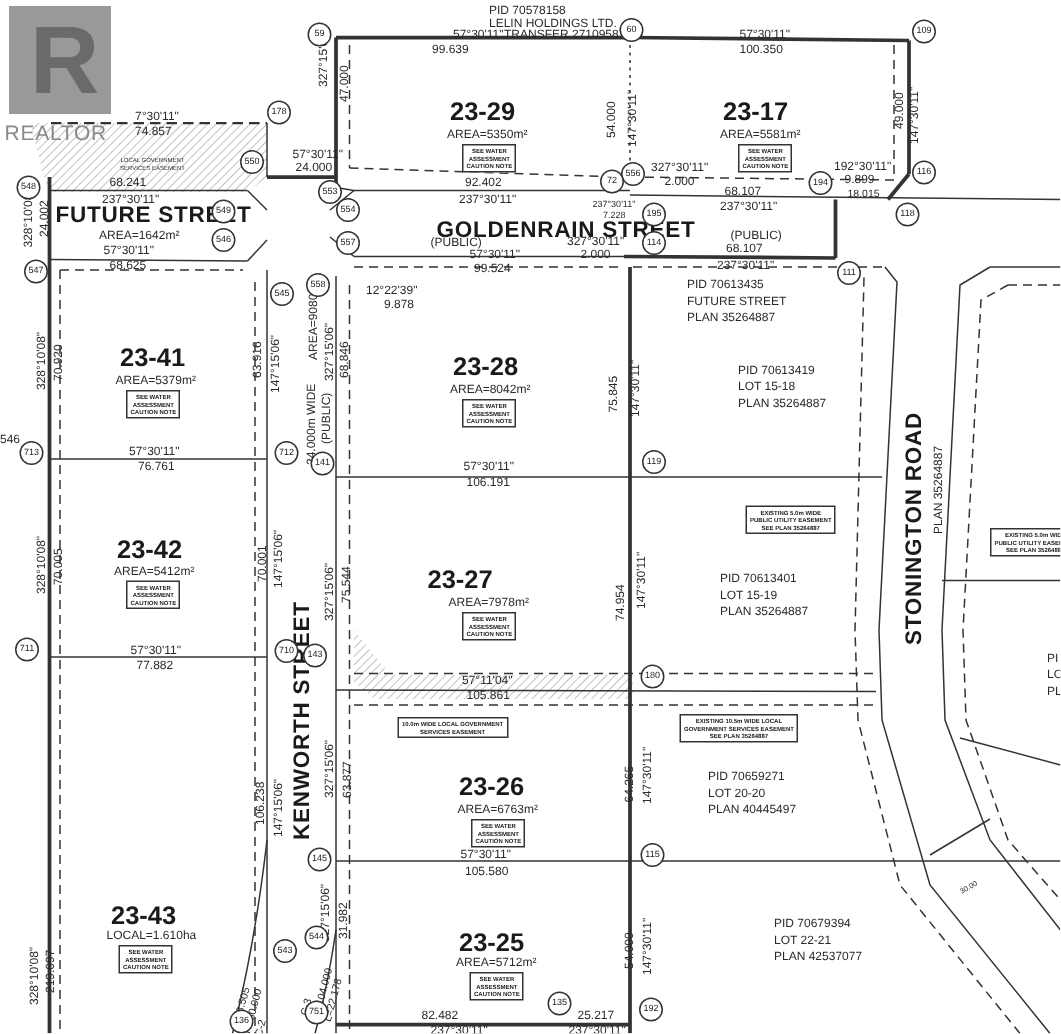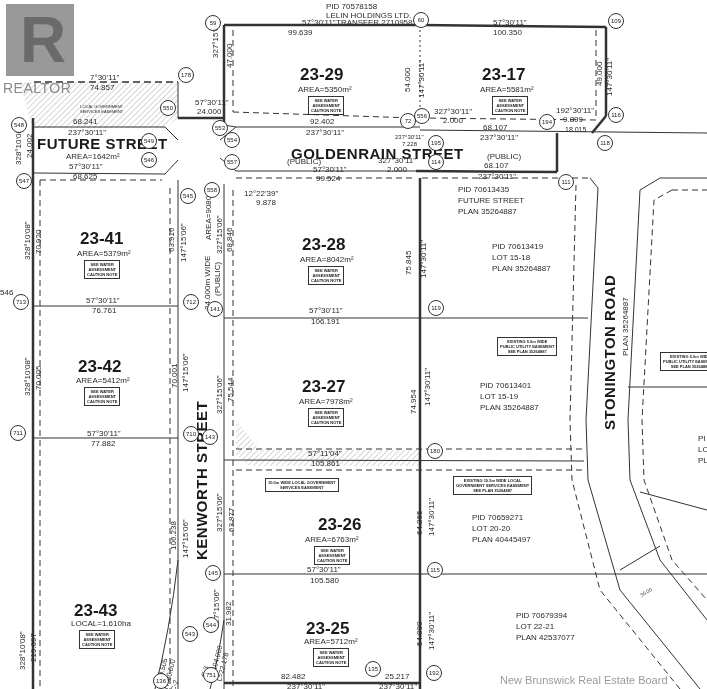--- a/index.html
+++ b/index.html
@@ -141,27 +141,27 @@
   <div class="note" style="left:308px;top:266px;">SEE WATER
 ASSESSMENT
 CAUTION NOTE</div>
 
   <div class="t lot-num" style="left:78px;top:358px;">23-42</div>
   <div class="t area" style="left:76px;top:377px;">AREA=5412m²</div>
   <div class="note" style="left:84px;top:387px;">SEE WATER
 ASSESSMENT
 CAUTION NOTE</div>
 
-  <div class="t lot-num" style="left:302px;top:378px;">23-27</div>
+  <div class="t lot-num" style="left:285px;top:378px;">23-27</div>
   <div class="t area" style="left:299px;top:398px;">AREA=7978m²</div>
   <div class="note" style="left:308px;top:408px;">SEE WATER
 ASSESSMENT
 CAUTION NOTE</div>
 
-  <div class="t lot-num" style="left:318px;top:516px;">23-26</div>
+  <div class="t lot-num" style="left:306px;top:516px;">23-26</div>
   <div class="t area" style="left:305px;top:536px;">AREA=6763m²</div>
   <div class="note" style="left:314px;top:546px;">SEE WATER
 ASSESSMENT
 CAUTION NOTE</div>
 
   <div class="t lot-num" style="left:74px;top:602px;">23-43</div>
   <div class="t area" style="left:71px;top:620px;">LOCAL=1.610ha</div>
   <div class="note" style="left:79px;top:630px;">SEE WATER
 ASSESSMENT
 CAUTION NOTE</div>
@@ -351,14 +351,13 @@
   <div class="node" style="left:427px;top:443px;">180</div>
   <div class="node" style="left:205px;top:565px;">145</div>
   <div class="node" style="left:427px;top:562px;">115</div>
   <div class="node" style="left:203px;top:617px;">544</div>
   <div class="node" style="left:182px;top:626px;">543</div>
   <div class="node" style="left:203px;top:667px;">751</div>
   <div class="node" style="left:153px;top:673px;">136</div>
   <div class="node" style="left:365px;top:661px;">135</div>
   <div class="node" style="left:426px;top:665px;">192</div>
 
-  <div id="watermark">New Brunswick Real Estate Board</div>
 </div>
 
 </body></html>

